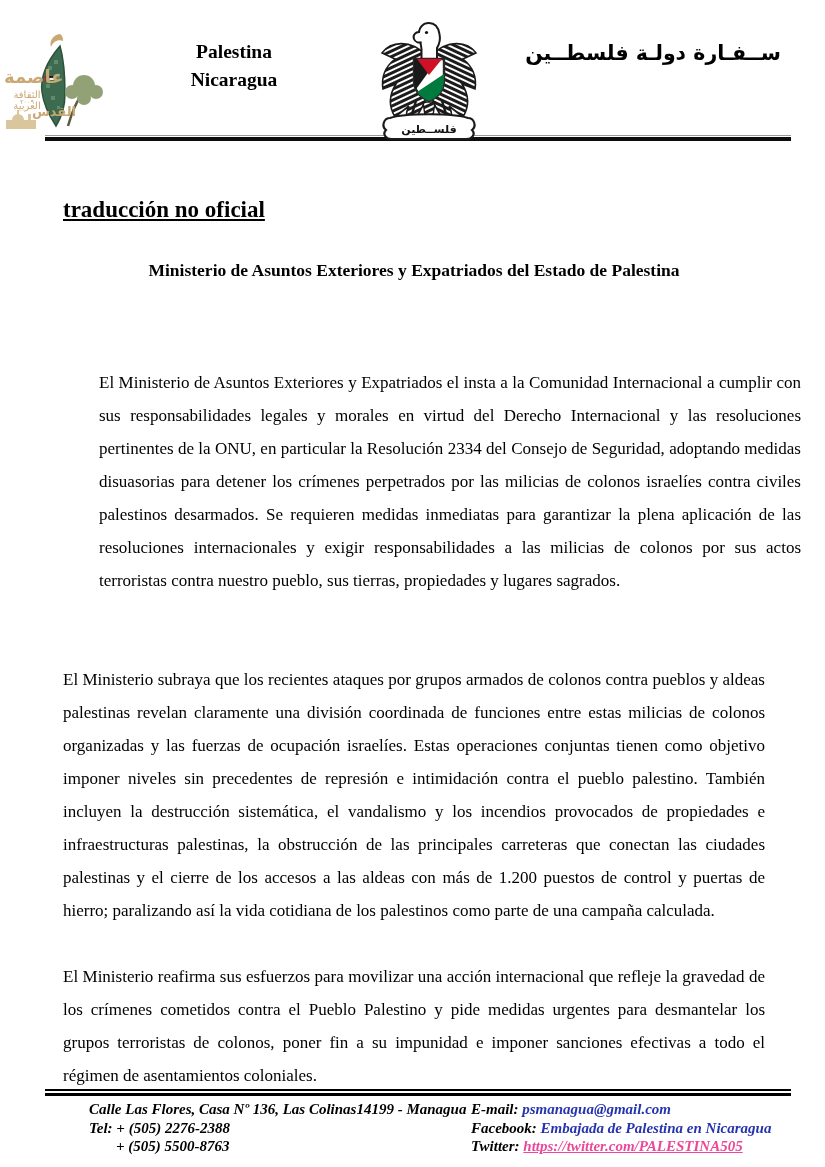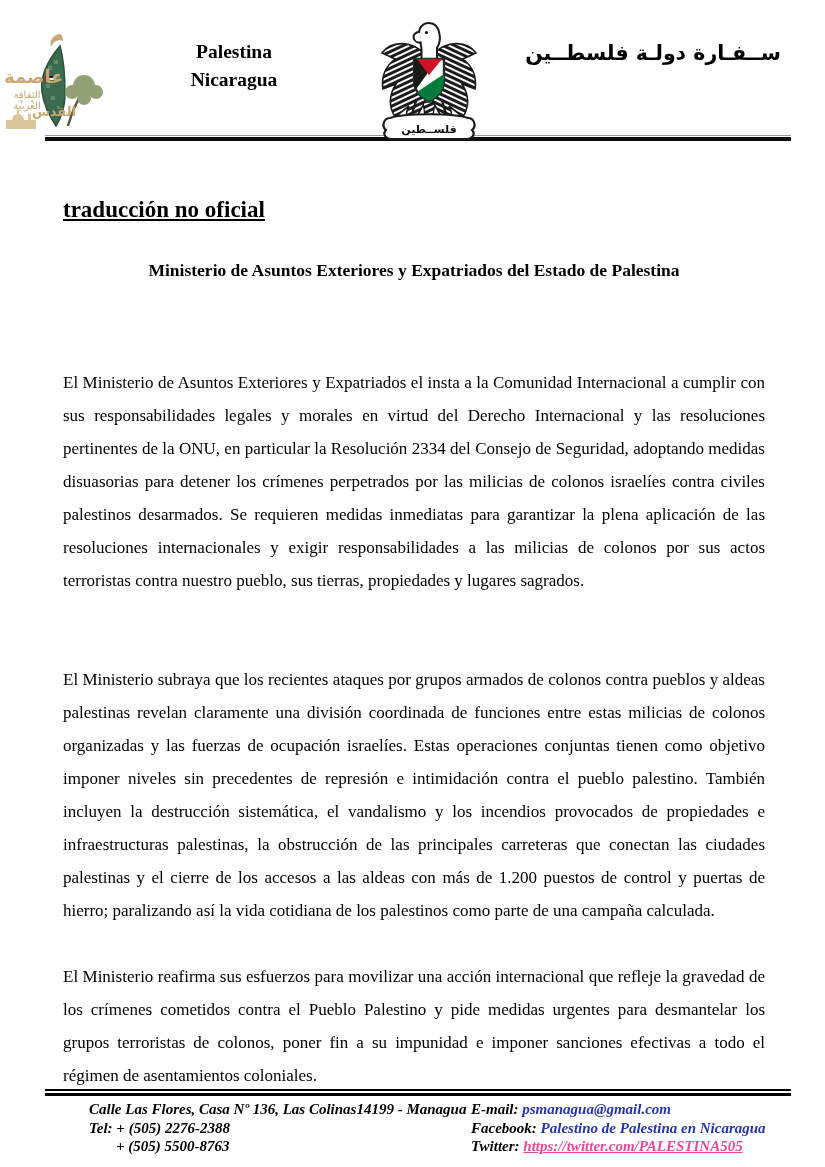--- a/index.html
+++ b/index.html
@@ -45,21 +45,21 @@
   }
   .notice span{text-decoration:underline;}
   .doc-title{
     position:absolute;top:254px;left:63px;width:702px;text-align:center;
     font-weight:bold;font-size:17.5px;line-height:33px;
   }
   .para{
     position:absolute;left:63px;width:702px;text-align:justify;
     font-size:17px;line-height:33px;
   }
-  #para-1{top:349px;}
+  #para-1{top:349px;margin-left:36px;}
   #para-2{top:646px;}
   #para-3{top:943px;}
   
   .footer{position:absolute;top:1089px;left:45px;right:34px;}
   .footer-rule{height:2px;border-top:2px solid #000;border-bottom:3px solid #000;}
   .footer-cols{
     display:flex;margin-top:4px;padding-left:44px;
     font-style:italic;font-weight:bold;font-size:15px;line-height:18.5px;
   }
   .fcol-left{width:382px;}
@@ -190,21 +190,21 @@
         <div>Tel: + (505) 2276-2388</div>
         <div class="tel2">+ (505) 5500-8763</div>
       </div>
       <div class="fcol-right">
         <div>
           <span>E-mail:</span>
           <span class="blue">psmanagua@gmail.com</span>
         </div>
         <div>
           <span>Facebook:</span>
-          <span class="blue">Palestino de Palestina en Nicaragua</span>
+          <span class="blue">Embajada de Palestina en Nicaragua</span>
         </div>
         <div>
           <span>Twitter:</span>
           <span class="footer-link">https://twitter.com/PALESTINA505</span>
         </div>
       </div>
     </div>
   </div>
 
 </div>

